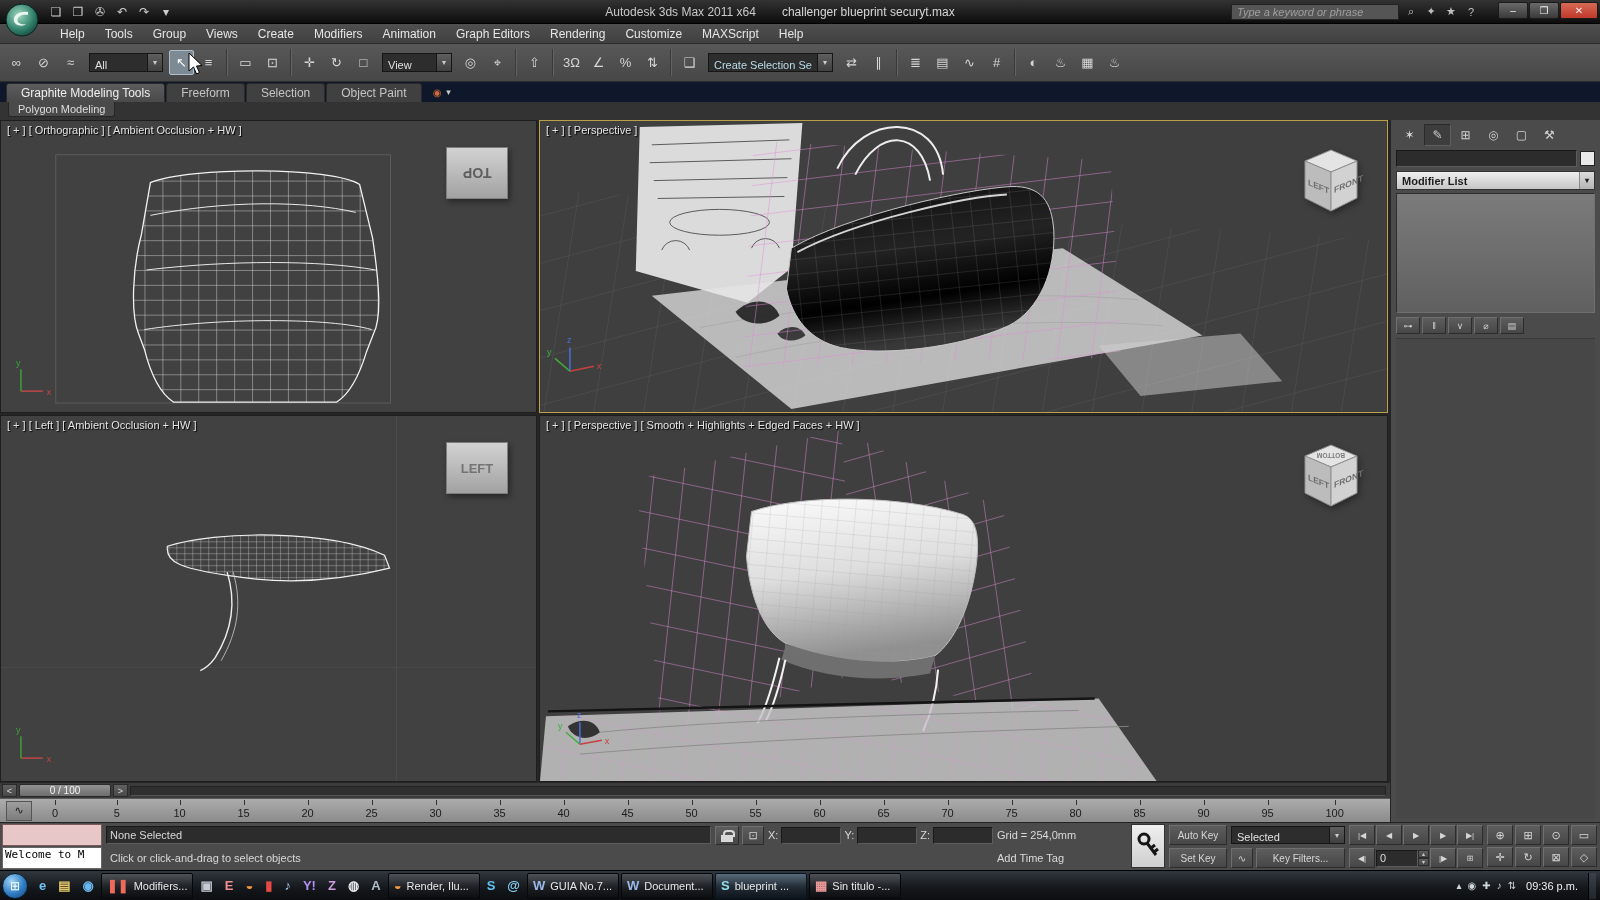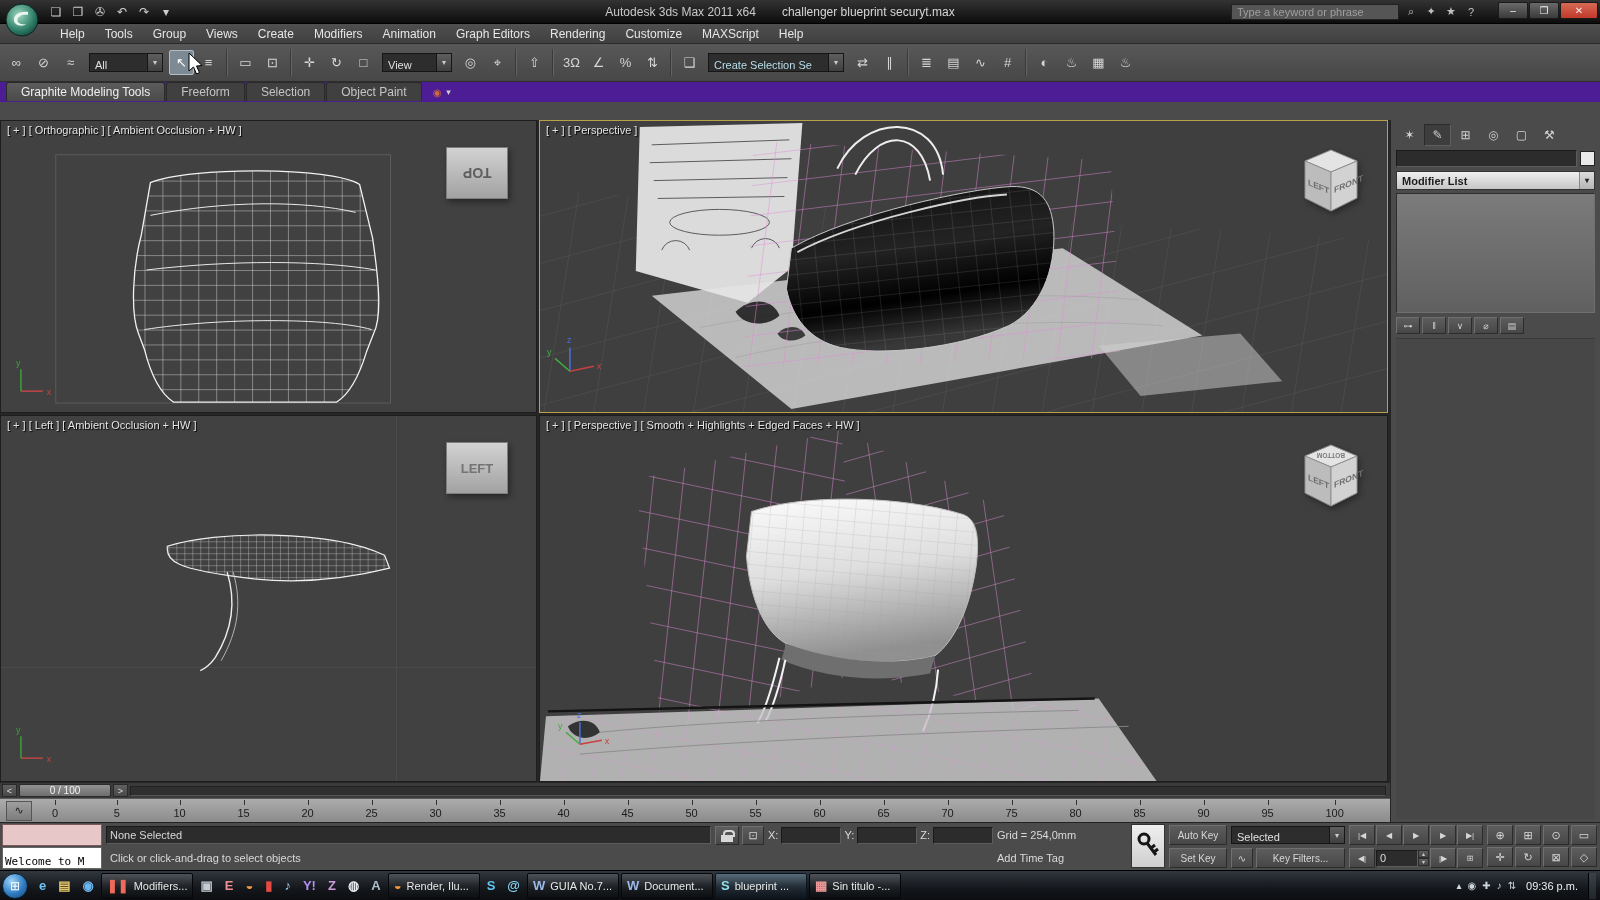--- a/index.html
+++ b/index.html
@@ -9,43 +9,43 @@
 input{font:inherit;color:#ddd;outline:none}
 #screen{position:absolute;inset:0}
 
 #titlebar{position:absolute;left:0;top:0;width:1600px;height:24px;background:linear-gradient(#333,#0d0d0d);display:flex;align-items:center;border-bottom:1px solid #000;z-index:40}
 .logo{position:absolute;left:4px;top:2px;width:36px;height:36px;z-index:60}
 .qa{display:flex;margin-left:46px;gap:2px}
 .qbtn{width:20px;height:18px;display:flex;align-items:center;justify-content:center;color:#cfcfcf;font-size:12px;border-radius:2px}
 .titles{position:absolute;left:420px;width:720px;text-align:center;color:#c9c9c9;font-size:12px;white-space:nowrap}
 .titles .doc{margin-left:26px;color:#d6d6d6}
 .ic{position:absolute;right:120px;display:flex;align-items:center;gap:3px}
-#ic-search{width:168px;height:16px;background:#555;border:1px solid #222;color:#bbb;font-size:11px;padding:0 5px}
+#ic-search{width:168px;height:16px;background:#555;border:1px solid #222;color:#bbb;font-style:italic;font-size:11px;padding:0 5px}
 #ic-search::placeholder{color:#9f9f9f}
 .icbtn{width:18px;height:16px;color:#c0c0c0;font-size:11px;display:flex;align-items:center;justify-content:center}
 .winbtns{position:absolute;right:2px;top:2px;display:flex;gap:1px}
 .wb{width:30px;height:17px;background:linear-gradient(#6a6a6a,#3a3a3a);border:1px solid #1a1a1a;border-radius:2px;color:#eee;font-size:10px;display:flex;align-items:center;justify-content:center}
 .wb.close{background:linear-gradient(#d66a55,var(--close-red));width:38px}
 
 #menubar{position:absolute;left:0;top:24px;width:1600px;height:20px;background:linear-gradient(#4f4f4f,#404040);display:flex;align-items:center;padding-left:50px;border-bottom:1px solid #2b2b2b;z-index:30}
 .mitem{padding:0 10px;height:20px;display:flex;align-items:center;color:#e6e6e6;font-size:12px}
 
 #toolbar{position:absolute;left:0;top:44px;width:1600px;height:38px;background:linear-gradient(#585858,#474747);border-bottom:1px solid #2e2e2e;display:flex;align-items:center;padding:0 4px;gap:2px}
 .tgrp{display:contents}
 .tbtn{width:25px;height:25px;display:flex;align-items:center;justify-content:center;color:#d6d6d6;font-size:13px;border:1px solid transparent;border-radius:2px}
 .tbtn.hov{background:#7d8a94;border-color:#aebecb;color:#fff}
 .sep{width:2px;height:27px;margin:0 3px;border-left:1px solid #3a3a3a;border-right:1px solid #636363;pointer-events:none}
 .combo{height:19px;background:#2d2d2d;border:1px solid #161616;display:flex;align-items:flex-end;font-size:11px;color:#e0e0e0;padding-left:5px}
 .combo .cArr{margin-left:auto;width:15px;height:100%;background:linear-gradient(#5e5e5e,#404040);border-left:1px solid #161616;display:flex;align-items:center;justify-content:center;font-size:8px;color:#ccc}
 #filter-combo{width:74px;margin:0 4px}
 #coord-combo{width:70px;margin:0 4px}
-#selset-combo{width:136px;margin:0 4px;color:#b8dcea}
+#selset-combo{width:125px;margin:0 4px;color:#b8dcea}
 #cursor{position:absolute;left:186px;top:52px;z-index:200}
 
-#ribbontabs{position:absolute;left:0;top:82px;width:1600px;height:20px;background:#4c1d95;display:flex;align-items:flex-start;padding-left:6px;gap:1px}
+#ribbontabs{position:absolute;left:0;top:82px;width:1600px;height:20px;background:#0f172a;display:flex;align-items:center;padding-left:6px;gap:1px}
 .rtab{padding:2px 14px;font-size:12px;color:#c4c4c4;background:#404040;border:1px solid #2a2a2a;border-bottom:none;border-radius:3px 3px 0 0;height:19px;display:flex;align-items:center}
 .rtab.active{background:linear-gradient(#5c5c5c,#4a4a4a);color:#efefef}
 .ribext{display:flex;align-items:center;gap:5px;margin-left:10px;height:100%}
 .ribic{font-size:10px;color:#cf6a3a}
 .ribarrow{font-size:9px;color:#ccc}
 #subtabrow{position:absolute;left:0;top:102px;width:1600px;height:18px;background:#333}
 .ptab{position:absolute;left:8px;top:0;padding:1px 9px;font-size:11px;color:#ddd;background:#4a4a4a;border:1px solid #262626;border-top:none;border-radius:0 0 3px 3px}
 
 #workspace{position:absolute;left:0;top:120px;width:1600px;height:702px;background:#262626}
 #vp-area{position:absolute;left:0;top:0;width:1390px;height:702px}
@@ -84,21 +84,21 @@
 .stackbox{margin-top:3px;height:120px;background:linear-gradient(#7b7b7b,#606060);border:1px solid;border-color:#2e2e2e #6f6f6f #6f6f6f #2e2e2e}
 .stackbtns{display:flex;gap:2px;margin-top:4px}
 .sbtn{width:24px;height:17px;background:linear-gradient(#5d5d5d,#474747);border:1px solid;border-color:#6f6f6f #2c2c2c #2c2c2c #6f6f6f;color:#cfcfcf;font-size:9px;display:flex;align-items:center;justify-content:center}
 .rollouts{flex:1;margin-top:4px;background:#474747;border-top:1px solid #3a3a3a}
 
 #statusbar{position:absolute;left:0;top:822px;width:1600px;height:48px;background:#4b4b4b;border-top:1px solid #232323;display:flex;padding:1px 2px;gap:4px}
 .sb-col{display:flex;flex-direction:column;gap:1px}
 .sb-row{height:22px;display:flex;align-items:center;gap:3px}
 #sb-listener{width:100px}
 .lis-pink{height:22px;background:#e7c7c7;border:1px solid #7d5a5a}
-.lis-white{height:22px;background:#fff;color:#000;font-family:"DejaVu Sans Mono",monospace;font-size:11px;display:flex;align-items:flex-end;padding-left:2px;border:1px solid #666;overflow:hidden;white-space:nowrap}
+.lis-white{height:22px;background:#fff;color:#000;font-family:"DejaVu Sans Mono",monospace;font-size:11px;display:flex;align-items:flex-start;padding-left:2px;border:1px solid #666;overflow:hidden;white-space:nowrap}
 #sb-prompt{flex:1;min-width:0}
 #sb-prompt .sunken{width:100%;height:18px;display:flex;align-items:center;color:#d8d8d8}
 .plabel{font-size:11px;color:#d8d8d8;padding-left:4px;white-space:nowrap}
 .lockbtn{width:24px;height:19px;position:relative;background:linear-gradient(#5d5d5d,#474747);border:1px solid;border-color:#6f6f6f #2c2c2c #2c2c2c #6f6f6f}
 .lockbtn::before{content:"";position:absolute;left:7px;top:3px;width:8px;height:5px;border:2px solid #d8d8d8;border-bottom:none;border-radius:4px 4px 0 0}
 .lockbtn::after{content:"";position:absolute;left:5px;top:8px;width:12px;height:7px;background:#d8d8d8}
 .modebtn{width:22px;height:19px;background:linear-gradient(#5d5d5d,#474747);border:1px solid;border-color:#6f6f6f #2c2c2c #2c2c2c #6f6f6f;color:#d0d0d0;font-size:11px;display:flex;align-items:center;justify-content:center}
 .axlabel{font-size:11px;color:#dadada}
 .axfield{width:60px;height:17px}
 #sb-grid{width:130px;font-size:11px;color:#dadada}
@@ -337,20 +337,23 @@
           <span>Freeform</span>
         </span><span class="rtab">
           <span>Selection</span>
         </span><span class="rtab">
           <span>Object Paint</span>
         </span></span>
     <span class="ribext">
       <span class="ribic">◉</span>
       <span class="ribarrow">▾</span>
     </span>
+  </div>
+  <div id="subtabrow">
+    <span class="ptab">Polygon Modeling</span>
   </div>
 
   <div id="workspace">
     <div id="vp-area">
 
       <div class="vp" id="vp-tl">
         <svg class="scene" viewBox="0 0 537 293" preserveAspectRatio="none">
           <defs>
             <pattern id="tl-wire" width="18" height="15" patternUnits="userSpaceOnUse">
               <path d="M0 0H18M0 0V15" stroke="#d8d8d8" stroke-width="0.9" fill="none"></path>

